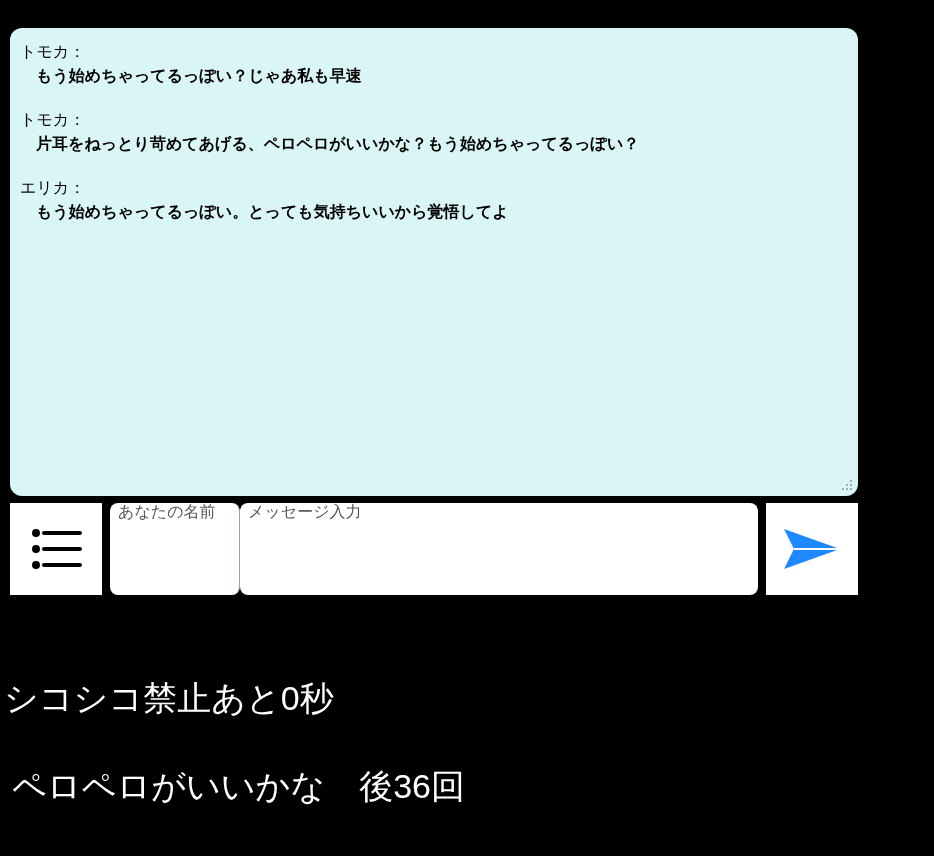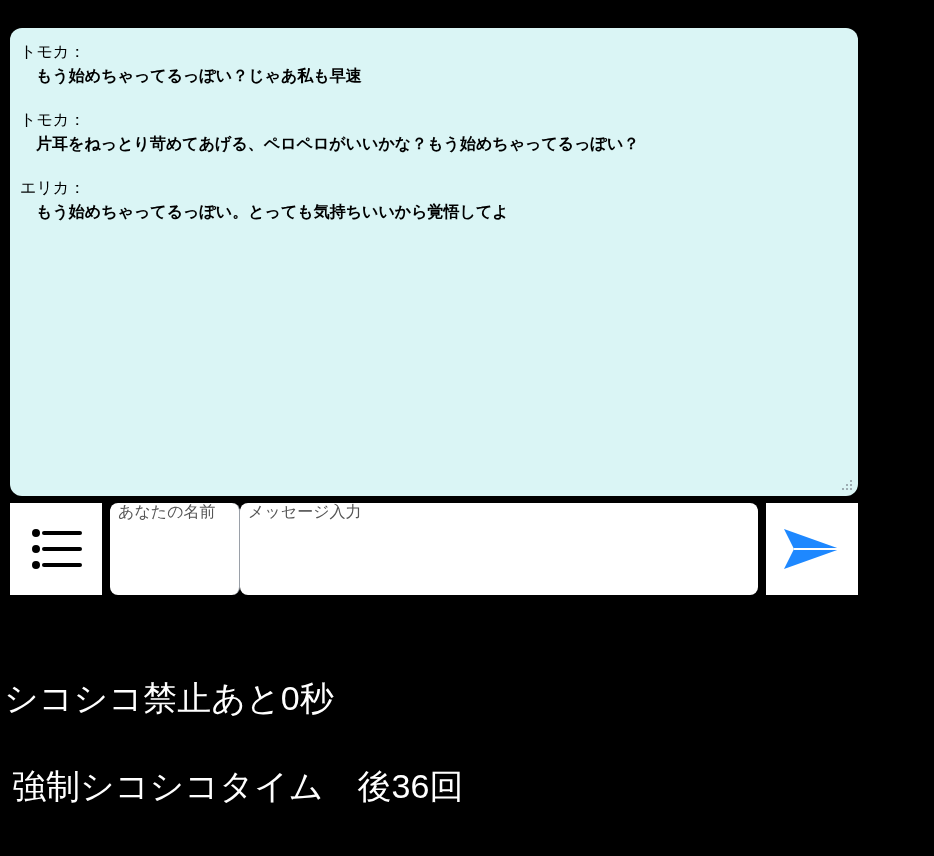--- a/index.html
+++ b/index.html
@@ -162,13 +162,13 @@
   </div>
   <div class="send-btn">
     <svg width="60" height="48" viewBox="0 0 60 48">
       <path d="M2 4 L58 24 L2 44 L12 24 Z" fill="#1e88ff"></path>
       <line x1="12" y1="24" x2="58" y2="24" stroke="#fff" stroke-width="2"></line>
     </svg>
   </div>
 </div>
 
 <div class="status1">シコシコ禁止あと0秒</div>
-<div class="status2">強制シコシコタイム　後36回</div>
+<div class="status2">ペロペロがいいかな　後36回</div>
 
 </body></html>

